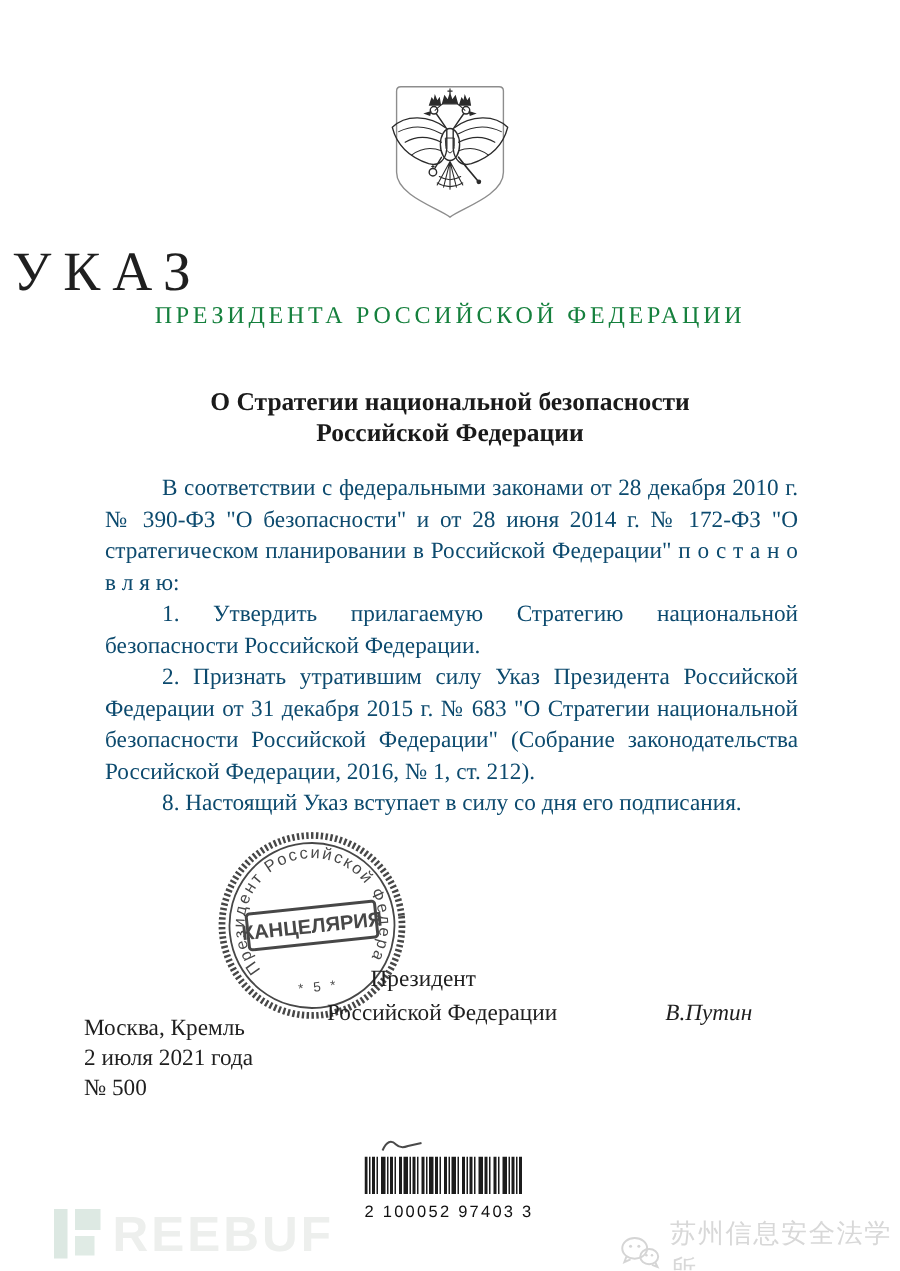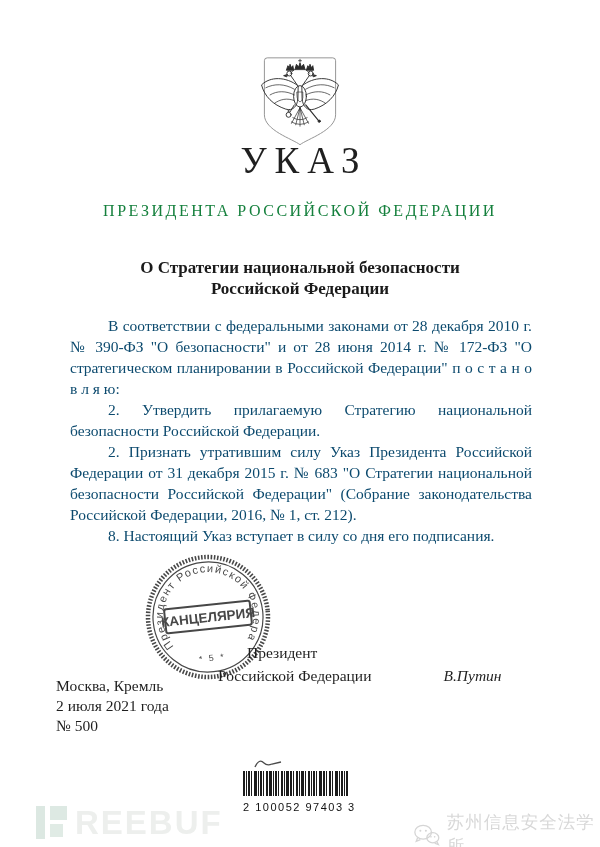--- a/index.html
+++ b/index.html
@@ -2,21 +2,21 @@
 <html><head>
 <meta charset="utf-8">
 <style>
   html,body{margin:0;padding:0;background:#fff;}
   .page{
     position:relative;width:600px;height:847px;background:#ffffff;
     font-family:"Liberation Serif",serif;color:#222;overflow:hidden;
   }
   .emblem{position:absolute;top:55px;left:50%;transform:translateX(-50%);}
   .doc-type{
-    position:absolute;top:139px;left:0;width:100%;text-align:center;
+    position:absolute;top:160px;left:0;width:100%;
     font-size:37px;letter-spacing:8px;text-indent:8px;color:#1f1f1f;
   }
   .issuer{
     position:absolute;top:202px;left:0;width:100%;text-align:center;
     font-size:16px;letter-spacing:2.5px;color:#15803d;
   }
   .doc-title{
     position:absolute;top:257px;left:0;width:100%;text-align:center;
     font-weight:bold;font-size:17px;line-height:21px;white-space:pre-line;color:#1a1a1a;
   }
@@ -100,21 +100,21 @@
     </svg>
   </div>
 
   <div class="doc-type">УКАЗ</div>
   <div class="issuer">ПРЕЗИДЕНТА РОССИЙСКОЙ ФЕДЕРАЦИИ</div>
   <div class="doc-title">О Стратегии национальной безопасности
 Российской Федерации</div>
 
   <div class="body">
     <p>В соответствии с федеральными законами от 28 декабря 2010 г. № 390-ФЗ "О безопасности" и от 28 июня 2014 г. № 172-ФЗ "О стратегическом планировании в Российской Федерации" п о с т а н о в л я ю:</p>
-    <p>2. Утвердить прилагаемую Стратегию национальной безопасности Российской Федерации.</p>
+    <p>1. Утвердить прилагаемую Стратегию национальной безопасности Российской Федерации.</p>
     <p>2. Признать утратившим силу Указ Президента Российской Федерации от 31 декабря 2015 г. № 683 "О Стратегии национальной безопасности Российской Федерации" (Собрание законодательства Российской Федерации, 2016, № 1, ст. 212).</p>
     <p>8. Настоящий Указ вступает в силу со дня его подписания.</p>
   </div>
 
   <div class="stamp">
     <svg width="132" height="132" viewBox="0 0 132 132" xmlns="http://www.w3.org/2000/svg" xmlns:xlink="http://www.w3.org/1999/xlink">
       <g stroke="#2e2e2e" fill="none">
         <circle cx="66" cy="66" r="60" stroke-width="4.5" stroke-dasharray="1.6,1.6"></circle>
         <circle cx="66" cy="66" r="55" stroke-width="1.2"></circle>
         <rect x="23" y="54" width="86" height="24" rx="2" stroke-width="2"></rect>

